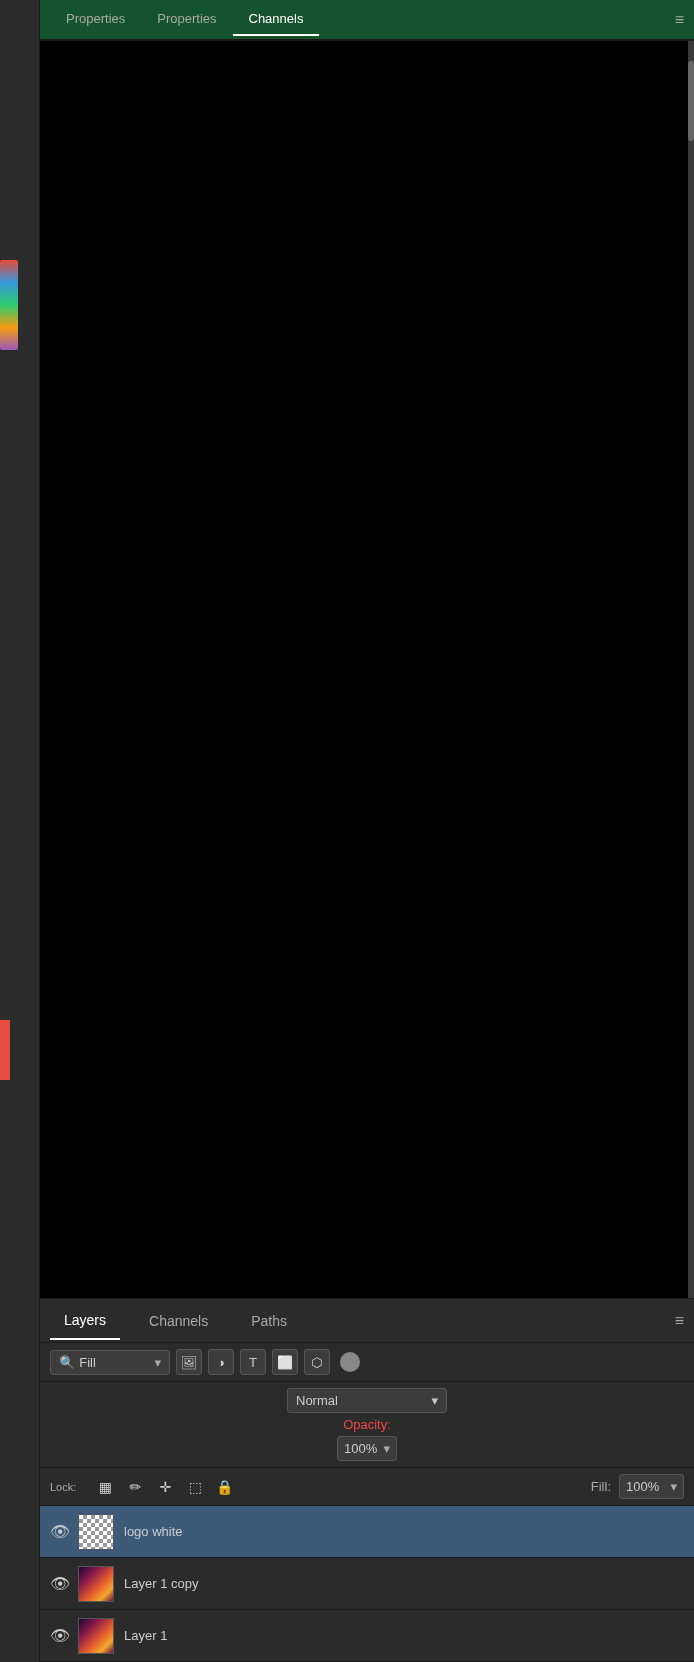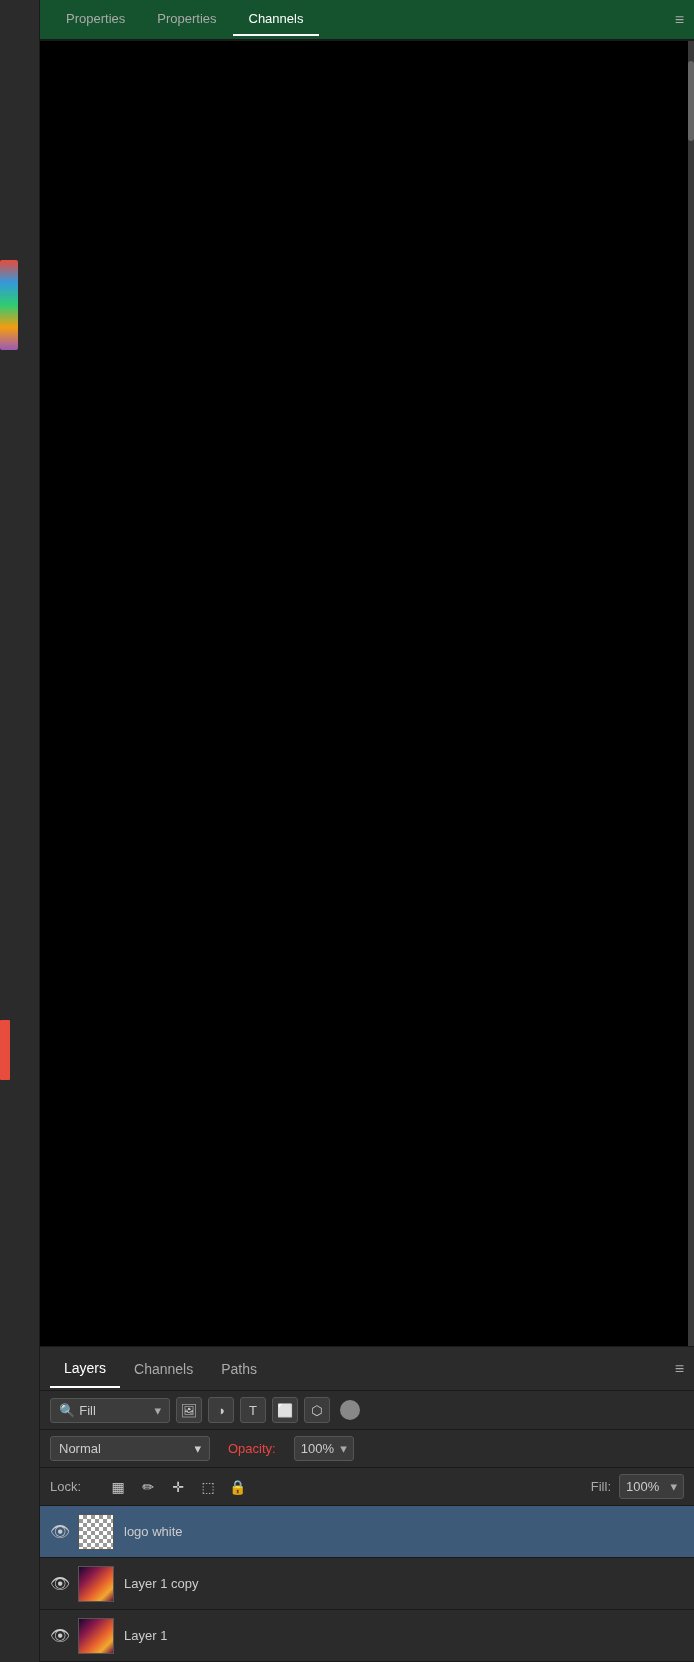--- a/index.html
+++ b/index.html
@@ -124,20 +124,21 @@
     }
 
     
     .panel-tabs {
       display: flex;
       flex-direction: row;
       align-items: center;
       height: 44px;
       padding: 0 10px;
       border-bottom: 1px solid #1a1a1a;
+      gap: 15px;
     }
 
     .panel-tab {
       padding: 10px 14px;
       cursor: pointer;
       color: #aaa;
       font-size: 14px;
     }
 
     .panel-tab.active {
@@ -204,24 +205,24 @@
       width: 20px;
       height: 20px;
       background: #888;
       border-radius: 50%;
       margin-left: 4px;
     }
 
     
     .blend-row {
       display: flex;
-      flex-direction: row;
+      flex-direction: column;
       align-items: center;
       padding: 6px 10px;
-      gap: 18px;
+      gap: 4px;
       border-bottom: 1px solid #1a1a1a;
     }
 
     .blend-select {
       background: #3c3c3c;
       border: 1px solid #555;
       color: #ccc;
       padding: 4px 8px;
       border-radius: 3px;
       font-size: 13px;
@@ -262,22 +263,22 @@
       display: flex;
       flex-direction: row;
       align-items: center;
       padding: 6px 10px;
       gap: 8px;
       border-bottom: 1px solid #1a1a1a;
     }
 
     .lock-label {
       color: #aaa;
-      font-size: 13px;
-      margin-right: 18px;
+      font-size: 11px;
+      margin-right: 10px;
     }
 
     .lock-icon-btn {
       width: 22px;
       height: 22px;
       display: flex;
       align-items: center;
       justify-content: center;
       color: #ccc;
       cursor: pointer;

